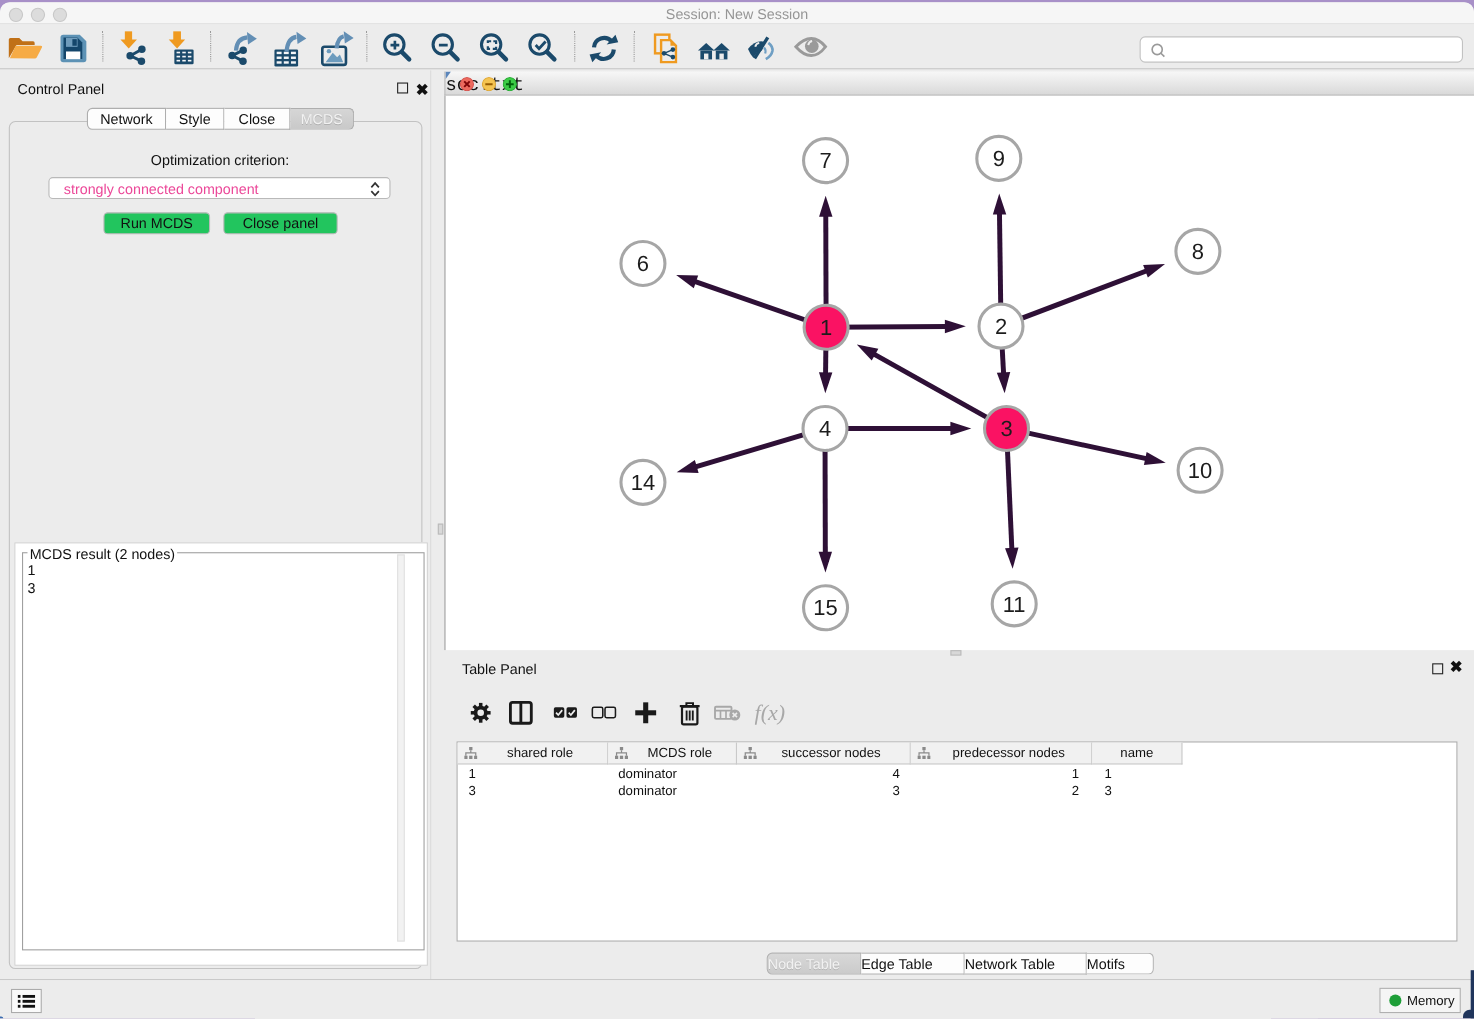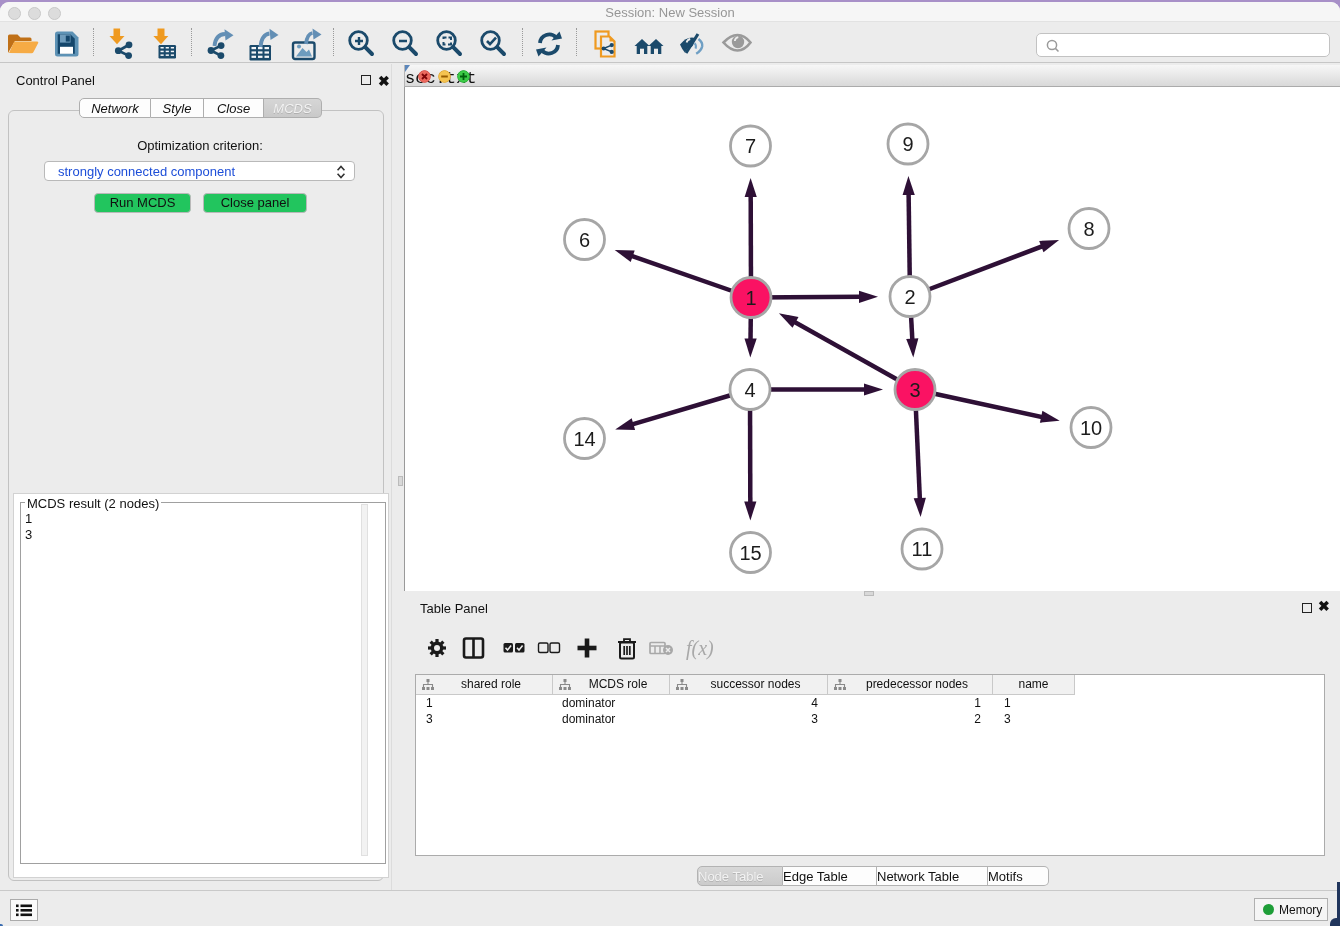--- a/index.html
+++ b/index.html
@@ -19,32 +19,32 @@
   border-left:1px dotted #9a9a9a; }
 .tbi { position:absolute; top:5px; width:34px; height:34px; }
 #search { position:absolute; left:1036px; top:11px; width:294px; height:24px;
   background:#fff; border:1px solid #c2c2c2; border-radius:5px; }
 
 #cp-title { position:absolute; left:16px; top:71px; font-size:13px; color:#111; }
 .panhead-ic { position:absolute; top:11px; width:10px; height:10px; border:1.5px solid #222; }
 .panhead-x { position:absolute; top:6px; font-size:14px; font-weight:bold; color:#111; }
 .tabstrip { position:absolute; display:flex; height:20px; font-size:13px; z-index:3; }
 .tab { border:1px solid #aeaeae; border-left:none; background:#fdfdfd; color:#111;
-  display:flex; align-items:center; justify-content:center;font-style:italic; }
+  display:flex; align-items:center; justify-content:center; }
 .tab.first { border-left:1px solid #aeaeae; border-radius:5px 0 0 5px; }
 .tab.last { border-radius:0 5px 5px 0; }
 .tab.sel { background:linear-gradient(#d6d6d6,#c9c9c9); color:#f2f2f2;
   text-shadow:0 1px 0 #b0b0b0; }
 #cp-inner { position:absolute; left:8px; top:108px; width:376px; height:771px;
   border:1px solid #c2c2c2; border-radius:6px; background:#ececec; }
 #optlabel { position:absolute; left:4px; top:136px; width:392px; text-align:center;
   font-size:13px; color:#111; }
 #combo { position:absolute; left:44px; top:159px; width:311px; height:20px;
   background:#fff; border:1px solid #b9b9b9; border-radius:4px; font-size:13px;
-  color:#1d4ed8; line-height:19px; padding-left:13px; }
+  color:#ec4899; line-height:19px; padding-left:13px; }
 .btn { position:absolute; height:20px; background:#22c55e; border:1px solid #b9b9b9;
   border-radius:4px; font-size:13px; color:#111; text-align:center; line-height:18px; }
 #mcdsbox { position:absolute; left:13px; top:491px; width:376px; height:385px;
   background:#fff; border:1px solid #d2d2d2; }
 #mcdsborder { position:absolute; left:6px; top:8px; width:366px; height:362px;
   border:1px solid #a0a0a0; }
 #mcdslegend { position:absolute; left:11px; top:2px; background:#fff;
   padding:0 2px; font-size:13px; color:#111; }
 #mcdstext { position:absolute; left:11px; top:17px; font-size:13px; color:#111; line-height:16px; }
 #mcdssb { position:absolute; left:347px; top:10px; width:7px; height:352px;

